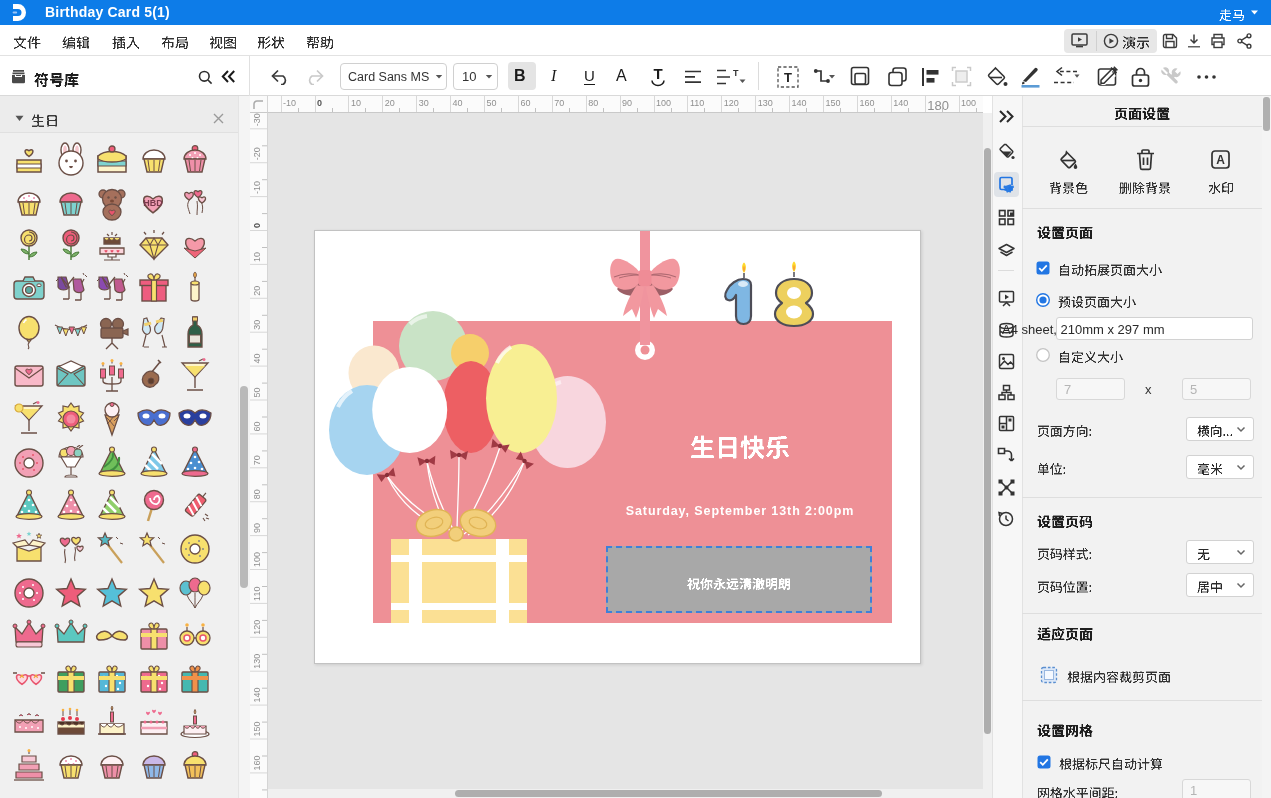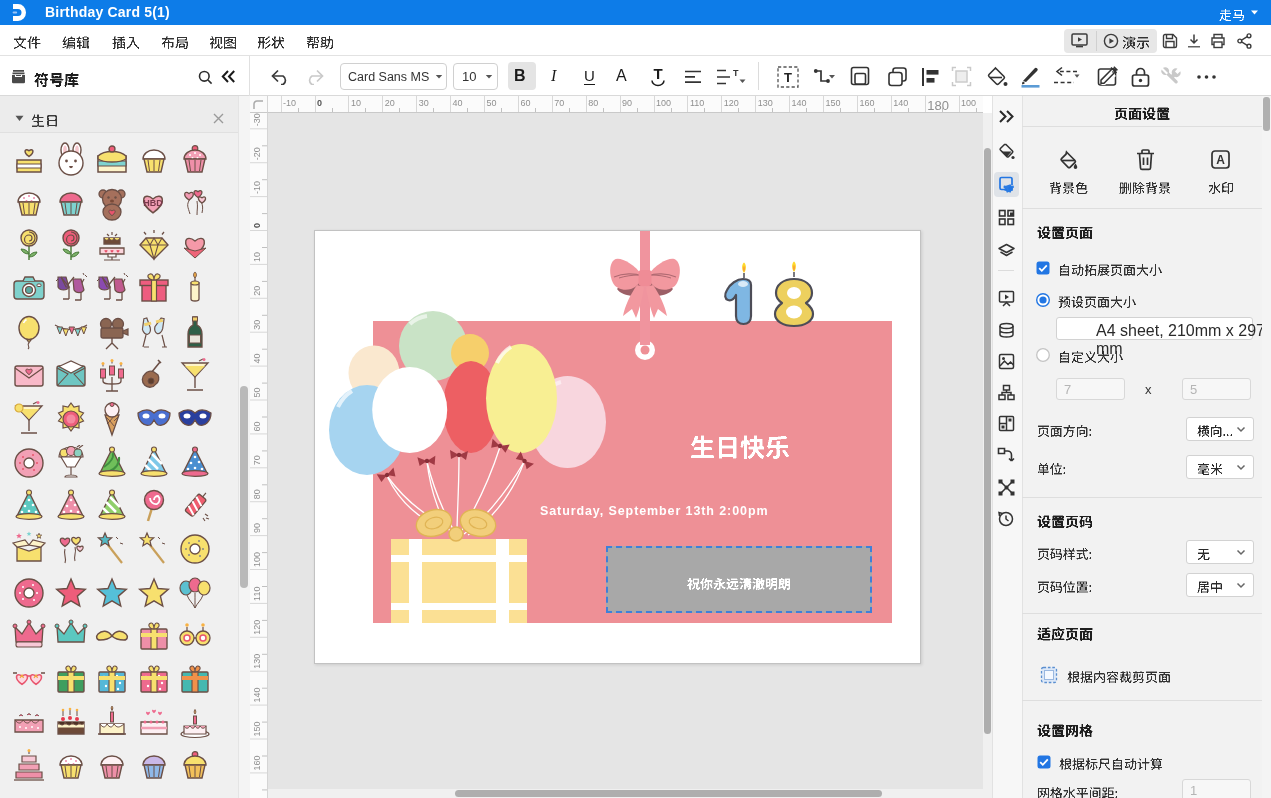--- a/index.html
+++ b/index.html
@@ -1150,21 +1150,21 @@
 <rect x="76" y="372" width="136" height="7" fill="#fff"></rect>
 <circle cx="141" cy="303" r="7" fill="#f2cf7b" stroke="#e0b455" stroke-width="1.5"></circle>
 </g>
       </svg>
       <div style="position:absolute;left:420.5px;top:314.0px;width:102px;height:33px">
         <svg width="102" height="33" viewBox="0 0 102 33" style="display:block">
           <path d="M6 9h3v1h-3zM12 9h3v1h-3zM55 9h3v1h-3zM65 9h3v1h-3zM92 9h5v1h-5zM6 10h3v1h-3zM12 10h3v1h-3zM30 10h17v1h-17zM55 10h3v1h-3zM65 10h3v1h-3zM80 10h18v1h-18zM5 11h4v1h-4zM12 11h3v1h-3zM30 11h17v1h-17zM55 11h3v1h-3zM65 11h3v1h-3zM80 11h17v1h-17zM5 12h3v1h-3zM12 12h3v1h-3zM30 12h17v1h-17zM55 12h3v1h-3zM61 12h12v1h-12zM80 12h8v1h-8zM5 13h18v1h-18zM30 13h3v1h-3zM44 13h3v1h-3zM55 13h4v1h-4zM61 13h12v1h-12zM80 13h3v1h-3zM4 14h20v1h-20zM30 14h3v1h-3zM44 14h3v1h-3zM53 14h7v1h-7zM61 14h12v1h-12zM80 14h3v1h-3zM88 14h3v1h-3zM4 15h19v1h-19zM30 15h3v1h-3zM44 15h3v1h-3zM52 15h8v1h-8zM65 15h3v1h-3zM71 15h2v1h-2zM79 15h3v1h-3zM88 15h3v1h-3zM3 16h3v1h-3zM12 16h3v1h-3zM30 16h3v1h-3zM44 16h3v1h-3zM52 16h9v1h-9zM65 16h3v1h-3zM71 16h2v1h-2zM79 16h3v1h-3zM88 16h3v1h-3zM2 17h4v1h-4zM12 17h3v1h-3zM30 17h3v1h-3zM44 17h3v1h-3zM52 17h2v1h-2zM55 17h3v1h-3zM59 17h2v1h-2zM65 17h3v1h-3zM71 17h2v1h-2zM79 17h3v1h-3zM88 17h2v1h-2zM3 18h2v1h-2zM12 18h3v1h-3zM30 18h3v1h-3zM44 18h3v1h-3zM52 18h2v1h-2zM55 18h3v1h-3zM65 18h3v1h-3zM71 18h2v1h-2zM79 18h20v1h-20zM12 19h3v1h-3zM30 19h17v1h-17zM52 19h2v1h-2zM55 19h3v1h-3zM65 19h3v1h-3zM70 19h4v1h-4zM78 19h21v1h-21zM6 20h16v1h-16zM30 20h17v1h-17zM55 20h3v1h-3zM60 20h15v1h-15zM79 20h20v1h-20zM5 21h18v1h-18zM30 21h3v1h-3zM44 21h3v1h-3zM55 21h3v1h-3zM60 21h15v1h-15zM87 21h4v1h-4zM5 22h18v1h-18zM30 22h3v1h-3zM44 22h3v1h-3zM55 22h3v1h-3zM64 22h5v1h-5zM88 22h2v1h-2zM12 23h3v1h-3zM30 23h3v1h-3zM44 23h3v1h-3zM55 23h3v1h-3zM64 23h5v1h-5zM81 23h3v1h-3zM88 23h3v1h-3zM94 23h2v1h-2zM12 24h3v1h-3zM30 24h3v1h-3zM44 24h3v1h-3zM55 24h3v1h-3zM64 24h6v1h-6zM80 24h4v1h-4zM88 24h3v1h-3zM94 24h3v1h-3zM12 25h3v1h-3zM30 25h3v1h-3zM44 25h3v1h-3zM55 25h3v1h-3zM63 25h3v1h-3zM67 25h4v1h-4zM80 25h3v1h-3zM88 25h3v1h-3zM94 25h4v1h-4zM12 26h3v1h-3zM30 26h3v1h-3zM44 26h3v1h-3zM55 26h3v1h-3zM63 26h3v1h-3zM68 26h4v1h-4zM79 26h3v1h-3zM88 26h3v1h-3zM95 26h3v1h-3zM12 27h3v1h-3zM30 27h17v1h-17zM55 27h3v1h-3zM62 27h3v1h-3zM69 27h4v1h-4zM78 27h4v1h-4zM88 27h3v1h-3zM96 27h3v1h-3zM3 28h21v1h-21zM30 28h17v1h-17zM55 28h3v1h-3zM61 28h4v1h-4zM69 28h5v1h-5zM77 28h4v1h-4zM87 28h4v1h-4zM96 28h4v1h-4zM2 29h23v1h-23zM30 29h17v1h-17zM55 29h3v1h-3zM59 29h5v1h-5zM70 29h5v1h-5zM78 29h2v1h-2zM84 29h6v1h-6zM97 29h2v1h-2zM2 30h23v1h-23zM30 30h3v1h-3zM44 30h3v1h-3zM55 30h3v1h-3zM59 30h4v1h-4zM71 30h3v1h-3zM84 30h6v1h-6zM55 31h3v1h-3zM60 31h1v1h-1zM73 31h1v1h-1zM85 31h3v1h-3z" fill="#ffffff"></path>
           <path d="M12 8h3v1h-3zM55 8h3v1h-3zM65 8h3v1h-3zM89 9h3v1h-3zM5 10h1v1h-1zM47 11h1v1h-1zM97 11h1v1h-1zM8 12h1v1h-1zM47 12h1v1h-1zM73 12h1v1h-1zM88 12h4v1h-4zM4 13h1v1h-1zM23 13h1v1h-1zM47 13h1v1h-1zM53 13h2v1h-2zM59 13h2v1h-2zM73 13h1v1h-1zM79 13h1v1h-1zM47 14h1v1h-1zM52 14h1v1h-1zM60 14h1v1h-1zM73 14h1v1h-1zM79 14h1v1h-1zM87 14h1v1h-1zM3 15h1v1h-1zM23 15h1v1h-1zM47 15h1v1h-1zM60 15h1v1h-1zM70 15h1v1h-1zM73 15h1v1h-1zM82 15h1v1h-1zM87 15h1v1h-1zM6 16h1v1h-1zM47 16h1v1h-1zM70 16h1v1h-1zM73 16h1v1h-1zM82 16h1v1h-1zM87 16h1v1h-1zM47 17h1v1h-1zM54 17h1v1h-1zM58 17h1v1h-1zM70 17h1v1h-1zM73 17h1v1h-1zM87 17h1v1h-1zM90 17h1v1h-1zM33 18h11v1h-11zM47 18h1v1h-1zM54 18h1v1h-1zM70 18h1v1h-1zM73 18h1v1h-1zM78 18h1v1h-1zM4 19h1v1h-1zM47 19h1v1h-1zM51 19h1v1h-1zM60 19h5v1h-5zM68 19h2v1h-2zM74 19h1v1h-1zM5 20h1v1h-1zM22 20h1v1h-1zM47 20h1v1h-1zM52 20h2v1h-2zM59 20h1v1h-1zM33 21h11v1h-11zM47 21h1v1h-1zM59 21h1v1h-1zM79 21h2v1h-2zM47 22h1v1h-1zM60 22h4v1h-4zM69 22h6v1h-6zM87 22h1v1h-1zM90 22h1v1h-1zM15 23h1v1h-1zM47 23h1v1h-1zM69 23h1v1h-1zM87 23h1v1h-1zM93 23h1v1h-1zM96 23h1v1h-1zM47 24h1v1h-1zM87 24h1v1h-1zM93 24h1v1h-1zM47 25h1v1h-1zM66 25h1v1h-1zM79 25h1v1h-1zM87 25h1v1h-1zM47 26h1v1h-1zM62 26h1v1h-1zM78 26h1v1h-1zM82 26h1v1h-1zM87 26h1v1h-1zM98 26h1v1h-1zM47 27h1v1h-1zM61 27h1v1h-1zM65 27h1v1h-1zM68 27h1v1h-1zM87 27h1v1h-1zM95 27h1v1h-1zM2 28h1v1h-1zM24 28h1v1h-1zM47 28h1v1h-1zM60 28h1v1h-1zM74 28h1v1h-1zM47 29h1v1h-1zM90 29h1v1h-1zM99 29h1v1h-1zM47 30h1v1h-1zM74 30h1v1h-1zM30 31h3v1h-3zM44 31h3v1h-3zM61 31h1v1h-1zM72 31h1v1h-1zM84 31h1v1h-1zM88 31h1v1h-1z" fill="#ffffff" fill-opacity="0.45"></path>
         </svg>
       </div>
-      <div class="abs" style="left:272px;top:391px;width:400px;text-align:left;font-size:12.5px;font-weight:bold;letter-spacing:0.9px;color:#fff">Saturday, September 13th 2:00pm</div>
+      <div class="abs" style="left:272px;top:391px;width:400px;text-align:center;font-size:12.5px;font-weight:bold;letter-spacing:0.9px;color:#fff">Saturday, September 13th 2:00pm</div>
       <div class="abs" style="left:337.5px;top:433.0px;width:266px;height:67px;background:#a8a8a8;border:2px dashed #3f80d8"></div>
       <div style="position:absolute;left:417.5px;top:459.5px;width:106px;height:18px">
         <svg width="106" height="18" viewBox="0 0 106 18" style="display:block">
           <path d="M3 5h2v1h-2zM17 5h1v1h-1zM20 5h1v1h-1zM31 5h2v1h-2zM54 5h2v1h-2zM60 5h2v1h-2zM67 5h2v1h-2zM71 5h2v1h-2zM75 5h1v1h-1zM86 5h5v1h-5zM95 5h1v1h-1zM3 6h2v1h-2zM7 6h6v1h-6zM16 6h2v1h-2zM19 6h2v1h-2zM32 6h4v1h-4zM41 6h2v1h-2zM45 6h6v1h-6zM55 6h2v1h-2zM58 6h7v1h-7zM68 6h6v1h-6zM75 6h1v1h-1zM80 6h4v1h-4zM85 6h6v1h-6zM93 6h5v1h-5zM99 6h5v1h-5zM2 7h4v1h-4zM7 7h1v1h-1zM12 7h1v1h-1zM16 7h1v1h-1zM19 7h7v1h-7zM33 7h2v1h-2zM42 7h2v1h-2zM58 7h6v1h-6zM70 7h2v1h-2zM73 7h1v1h-1zM75 7h3v1h-3zM80 7h1v1h-1zM83 7h1v1h-1zM85 7h2v1h-2zM90 7h1v1h-1zM93 7h2v1h-2zM97 7h1v1h-1zM99 7h2v1h-2zM103 7h1v1h-1zM2 8h1v1h-1zM4 8h2v1h-2zM7 8h1v1h-1zM12 8h1v1h-1zM15 8h2v1h-2zM19 8h7v1h-7zM30 8h4v1h-4zM45 8h7v1h-7zM58 8h7v1h-7zM70 8h8v1h-8zM80 8h1v1h-1zM83 8h1v1h-1zM86 8h5v1h-5zM93 8h5v1h-5zM99 8h5v1h-5zM4 9h1v1h-1zM7 9h1v1h-1zM11 9h2v1h-2zM14 9h3v1h-3zM18 9h2v1h-2zM22 9h1v1h-1zM25 9h1v1h-1zM33 9h2v1h-2zM37 9h2v1h-2zM41 9h2v1h-2zM44 9h8v1h-8zM54 9h2v1h-2zM57 9h8v1h-8zM67 9h2v1h-2zM70 9h2v1h-2zM73 9h3v1h-3zM77 9h1v1h-1zM80 9h4v1h-4zM86 9h5v1h-5zM93 9h2v1h-2zM97 9h1v1h-1zM99 9h5v1h-5zM3 10h2v1h-2zM7 10h6v1h-6zM15 10h2v1h-2zM22 10h1v1h-1zM28 10h4v1h-4zM33 10h5v1h-5zM41 10h3v1h-3zM46 10h1v1h-1zM49 10h1v1h-1zM59 10h5v1h-5zM70 10h8v1h-8zM80 10h1v1h-1zM83 10h1v1h-1zM85 10h2v1h-2zM90 10h1v1h-1zM93 10h5v1h-5zM99 10h2v1h-2zM103 10h1v1h-1zM2 11h4v1h-4zM8 11h1v1h-1zM10 11h2v1h-2zM16 11h1v1h-1zM19 11h2v1h-2zM22 11h1v1h-1zM24 11h1v1h-1zM30 11h2v1h-2zM33 11h3v1h-3zM42 11h2v1h-2zM46 11h1v1h-1zM49 11h1v1h-1zM58 11h7v1h-7zM70 11h4v1h-4zM75 11h3v1h-3zM80 11h1v1h-1zM83 11h1v1h-1zM85 11h6v1h-6zM93 11h4v1h-4zM99 11h5v1h-5zM1 12h4v1h-4zM8 12h1v1h-1zM10 12h2v1h-2zM16 12h1v1h-1zM19 12h1v1h-1zM22 12h1v1h-1zM24 12h2v1h-2zM30 12h1v1h-1zM33 12h3v1h-3zM42 12h1v1h-1zM45 12h2v1h-2zM49 12h1v1h-1zM51 12h1v1h-1zM56 12h1v1h-1zM58 12h4v1h-4zM63 12h2v1h-2zM68 12h1v1h-1zM70 12h4v1h-4zM75 12h2v1h-2zM80 12h4v1h-4zM85 12h6v1h-6zM93 12h1v1h-1zM96 12h1v1h-1zM99 12h5v1h-5zM3 13h2v1h-2zM8 13h1v1h-1zM10 13h2v1h-2zM16 13h1v1h-1zM19 13h1v1h-1zM22 13h1v1h-1zM25 13h1v1h-1zM29 13h2v1h-2zM33 13h1v1h-1zM36 13h1v1h-1zM42 13h4v1h-4zM49 13h3v1h-3zM55 13h2v1h-2zM58 13h2v1h-2zM61 13h4v1h-4zM68 13h1v1h-1zM70 13h4v1h-4zM76 13h1v1h-1zM80 13h2v1h-2zM85 13h1v1h-1zM90 13h1v1h-1zM93 13h1v1h-1zM96 13h2v1h-2zM99 13h1v1h-1zM103 13h1v1h-1zM3 14h2v1h-2zM7 14h2v1h-2zM10 14h1v1h-1zM13 14h1v1h-1zM16 14h1v1h-1zM18 14h2v1h-2zM22 14h1v1h-1zM25 14h1v1h-1zM28 14h2v1h-2zM33 14h1v1h-1zM36 14h3v1h-3zM42 14h3v1h-3zM55 14h1v1h-1zM58 14h2v1h-2zM63 14h2v1h-2zM67 14h2v1h-2zM70 14h4v1h-4zM75 14h2v1h-2zM84 14h2v1h-2zM90 14h1v1h-1zM93 14h7v1h-7zM103 14h1v1h-1zM3 15h2v1h-2zM6 15h2v1h-2zM10 15h4v1h-4zM16 15h1v1h-1zM21 15h2v1h-2zM28 15h1v1h-1zM31 15h3v1h-3zM38 15h1v1h-1zM41 15h1v1h-1zM44 15h8v1h-8zM54 15h2v1h-2zM58 15h2v1h-2zM62 15h3v1h-3zM67 15h1v1h-1zM70 15h1v1h-1zM73 15h3v1h-3zM77 15h1v1h-1zM83 15h2v1h-2zM88 15h3v1h-3zM93 15h1v1h-1zM97 15h2v1h-2zM101 15h3v1h-3zM4 16h1v1h-1zM11 16h2v1h-2zM16 16h1v1h-1zM21 16h1v1h-1zM31 16h2v1h-2zM47 16h2v1h-2zM62 16h1v1h-1zM70 16h1v1h-1zM72 16h1v1h-1zM88 16h2v1h-2zM98 16h1v1h-1zM101 16h2v1h-2z" fill="#ffffff"></path>
           <path d="M7 5h6v1h-6zM33 5h1v1h-1zM41 5h1v1h-1zM45 5h6v1h-6zM56 5h4v1h-4zM62 5h3v1h-3zM76 5h1v1h-1zM80 5h4v1h-4zM85 5h1v1h-1zM96 5h1v1h-1zM99 5h5v1h-5zM31 6h1v1h-1zM43 6h1v1h-1zM51 6h1v1h-1zM54 6h1v1h-1zM57 6h1v1h-1zM67 6h1v1h-1zM74 6h1v1h-1zM76 6h1v1h-1zM84 6h1v1h-1zM98 6h1v1h-1zM1 7h1v1h-1zM6 7h1v1h-1zM11 7h1v1h-1zM17 7h1v1h-1zM26 7h1v1h-1zM29 7h4v1h-4zM35 7h1v1h-1zM64 7h1v1h-1zM72 7h1v1h-1zM74 7h1v1h-1zM78 7h1v1h-1zM81 7h1v1h-1zM84 7h1v1h-1zM95 7h2v1h-2zM98 7h1v1h-1zM102 7h1v1h-1zM3 8h1v1h-1zM6 8h1v1h-1zM11 8h1v1h-1zM18 8h1v1h-1zM26 8h1v1h-1zM29 8h1v1h-1zM34 8h1v1h-1zM44 8h1v1h-1zM54 8h1v1h-1zM57 8h1v1h-1zM67 8h1v1h-1zM78 8h1v1h-1zM81 8h1v1h-1zM84 8h2v1h-2zM98 8h1v1h-1zM5 9h1v1h-1zM8 9h3v1h-3zM17 9h1v1h-1zM21 9h1v1h-1zM36 9h1v1h-1zM40 9h1v1h-1zM43 9h1v1h-1zM53 9h1v1h-1zM56 9h1v1h-1zM65 9h2v1h-2zM69 9h1v1h-1zM72 9h1v1h-1zM76 9h1v1h-1zM84 9h2v1h-2zM95 9h2v1h-2zM98 9h1v1h-1zM5 10h1v1h-1zM14 10h1v1h-1zM17 10h1v1h-1zM19 10h1v1h-1zM21 10h1v1h-1zM24 10h2v1h-2zM27 10h1v1h-1zM32 10h1v1h-1zM40 10h1v1h-1zM47 10h2v1h-2zM55 10h1v1h-1zM58 10h1v1h-1zM64 10h1v1h-1zM68 10h1v1h-1zM81 10h1v1h-1zM84 10h1v1h-1zM98 10h1v1h-1zM102 10h1v1h-1zM6 11h1v1h-1zM9 11h1v1h-1zM17 11h1v1h-1zM21 11h1v1h-1zM23 11h1v1h-1zM25 11h1v1h-1zM28 11h2v1h-2zM36 11h1v1h-1zM45 11h1v1h-1zM48 11h1v1h-1zM81 11h1v1h-1zM84 11h1v1h-1zM97 11h1v1h-1zM5 12h2v1h-2zM17 12h1v1h-1zM20 12h2v1h-2zM29 12h1v1h-1zM31 12h1v1h-1zM36 12h1v1h-1zM43 12h1v1h-1zM48 12h1v1h-1zM52 12h1v1h-1zM55 12h1v1h-1zM62 12h1v1h-1zM69 12h1v1h-1zM77 12h1v1h-1zM84 12h1v1h-1zM94 12h1v1h-1zM97 12h1v1h-1zM7 13h1v1h-1zM18 13h1v1h-1zM21 13h1v1h-1zM24 13h1v1h-1zM34 13h2v1h-2zM37 13h1v1h-1zM48 13h1v1h-1zM60 13h1v1h-1zM67 13h1v1h-1zM69 13h1v1h-1zM75 13h1v1h-1zM82 13h3v1h-3zM86 13h1v1h-1zM94 13h2v1h-2zM98 13h1v1h-1zM102 13h1v1h-1zM11 14h2v1h-2zM17 14h1v1h-1zM21 14h1v1h-1zM26 14h1v1h-1zM34 14h1v1h-1zM39 14h1v1h-1zM41 14h1v1h-1zM50 14h1v1h-1zM54 14h1v1h-1zM60 14h3v1h-3zM77 14h1v1h-1zM80 14h1v1h-1zM92 14h1v1h-1zM102 14h1v1h-1zM17 15h1v1h-1zM20 15h1v1h-1zM29 15h1v1h-1zM34 15h1v1h-1zM37 15h1v1h-1zM40 15h1v1h-1zM42 15h2v1h-2zM52 15h1v1h-1zM68 15h1v1h-1zM71 15h2v1h-2zM76 15h1v1h-1zM78 15h1v1h-1zM85 15h1v1h-1zM92 15h1v1h-1zM94 15h1v1h-1zM99 15h1v1h-1zM3 16h1v1h-1zM6 16h1v1h-1zM20 16h1v1h-1zM22 16h1v1h-1zM33 16h1v1h-1zM41 16h1v1h-1zM45 16h2v1h-2zM49 16h3v1h-3zM58 16h2v1h-2zM63 16h1v1h-1zM67 16h1v1h-1zM71 16h1v1h-1zM73 16h2v1h-2zM77 16h1v1h-1zM83 16h2v1h-2zM90 16h1v1h-1zM97 16h1v1h-1zM103 16h1v1h-1z" fill="#ffffff" fill-opacity="0.45"></path>
         </svg>
       </div>
     </div>
     <div class="abs" style="left:983px;top:113px;width:9px;height:685px;background:#f0f0f0"></div>
     <div class="abs" style="left:984px;top:148px;width:7px;height:586px;background:#aeaeae;border-radius:3.5px"></div>
@@ -1311,21 +1311,21 @@
 <circle cx="7" cy="7" r="6.3" fill="#fff" stroke="#2276e3" stroke-width="1.4"></circle>
 <circle cx="7" cy="7" r="3.6" fill="#2276e3"></circle>
 </svg>
     <div style="position:absolute;left:1057px;top:291.0px;width:80px;height:18px">
       <svg width="80" height="18" viewBox="0 0 80 18" style="display:block">
         <path d="M21 5h3v1h-3zM59 5h1v1h-1zM72 5h1v1h-1zM5 6h1v1h-1zM9 6h2v1h-2zM16 6h2v1h-2zM20 6h2v1h-2zM23 6h2v1h-2zM28 6h11v1h-11zM41 6h11v1h-11zM59 6h1v1h-1zM72 6h1v1h-1zM5 7h1v1h-1zM9 7h2v1h-2zM20 7h1v1h-1zM33 7h1v1h-1zM46 7h1v1h-1zM59 7h1v1h-1zM72 7h1v1h-1zM3 8h2v1h-2zM8 8h5v1h-5zM20 8h1v1h-1zM24 8h1v1h-1zM29 8h9v1h-9zM42 8h9v1h-9zM59 8h1v1h-1zM72 8h1v1h-1zM4 9h2v1h-2zM7 9h1v1h-1zM12 9h1v1h-1zM15 9h2v1h-2zM19 9h1v1h-1zM24 9h2v1h-2zM29 9h1v1h-1zM37 9h1v1h-1zM41 9h1v1h-1zM44 9h1v1h-1zM48 9h1v1h-1zM50 9h2v1h-2zM54 9h11v1h-11zM68 9h1v1h-1zM72 9h1v1h-1zM76 9h1v1h-1zM2 10h6v1h-6zM10 10h1v1h-1zM12 10h1v1h-1zM16 10h1v1h-1zM29 10h1v1h-1zM33 10h1v1h-1zM37 10h1v1h-1zM41 10h1v1h-1zM44 10h1v1h-1zM48 10h1v1h-1zM51 10h1v1h-1zM59 10h1v1h-1zM68 10h1v1h-1zM72 10h1v1h-1zM76 10h1v1h-1zM10 11h1v1h-1zM12 11h1v1h-1zM16 11h1v1h-1zM19 11h6v1h-6zM29 11h1v1h-1zM33 11h1v1h-1zM37 11h1v1h-1zM41 11h1v1h-1zM44 11h2v1h-2zM47 11h2v1h-2zM51 11h1v1h-1zM58 11h1v1h-1zM60 11h1v1h-1zM68 11h1v1h-1zM72 11h1v1h-1zM77 11h1v1h-1zM4 12h1v1h-1zM10 12h1v1h-1zM12 12h1v1h-1zM16 12h1v1h-1zM20 12h1v1h-1zM24 12h1v1h-1zM29 12h1v1h-1zM33 12h1v1h-1zM37 12h1v1h-1zM41 12h1v1h-1zM44 12h1v1h-1zM48 12h1v1h-1zM51 12h1v1h-1zM58 12h1v1h-1zM60 12h2v1h-2zM67 12h1v1h-1zM72 12h1v1h-1zM77 12h1v1h-1zM4 13h1v1h-1zM12 13h1v1h-1zM16 13h1v1h-1zM21 13h1v1h-1zM23 13h1v1h-1zM29 13h1v1h-1zM33 13h1v1h-1zM37 13h1v1h-1zM41 13h1v1h-1zM44 13h5v1h-5zM51 13h1v1h-1zM57 13h1v1h-1zM61 13h1v1h-1zM67 13h1v1h-1zM72 13h1v1h-1zM77 13h2v1h-2zM4 14h1v1h-1zM9 14h1v1h-1zM11 14h1v1h-1zM16 14h3v1h-3zM21 14h3v1h-3zM32 14h1v1h-1zM35 14h1v1h-1zM41 14h1v1h-1zM44 14h1v1h-1zM48 14h1v1h-1zM51 14h1v1h-1zM56 14h1v1h-1zM62 14h1v1h-1zM72 14h1v1h-1zM3 15h2v1h-2zM8 15h1v1h-1zM11 15h2v1h-2zM16 15h2v1h-2zM20 15h2v1h-2zM23 15h2v1h-2zM30 15h2v1h-2zM36 15h2v1h-2zM41 15h11v1h-11zM55 15h1v1h-1zM63 15h2v1h-2zM72 15h1v1h-1zM2 16h2v1h-2zM19 16h1v1h-1zM25 16h1v1h-1zM28 16h2v1h-2zM38 16h1v1h-1zM54 16h1v1h-1zM64 16h1v1h-1zM70 16h2v1h-2z" fill="#333333"></path>
         <path d="M2 5h4v1h-4zM7 5h6v1h-6zM16 5h1v1h-1zM20 5h1v1h-1zM24 5h1v1h-1zM28 5h11v1h-11zM2 6h3v1h-3zM6 6h3v1h-3zM11 6h2v1h-2zM22 6h1v1h-1zM2 7h1v1h-1zM4 7h1v1h-1zM17 7h1v1h-1zM21 7h1v1h-1zM23 7h2v1h-2zM32 7h1v1h-1zM45 7h1v1h-1zM2 8h1v1h-1zM7 8h1v1h-1zM23 8h1v1h-1zM41 8h1v1h-1zM51 8h1v1h-1zM54 8h5v1h-5zM60 8h5v1h-5zM68 8h2v1h-2zM75 8h2v1h-2zM3 9h1v1h-1zM8 9h1v1h-1zM14 9h1v1h-1zM17 9h1v1h-1zM20 9h1v1h-1zM30 9h1v1h-1zM36 9h1v1h-1zM42 9h2v1h-2zM45 9h1v1h-1zM47 9h1v1h-1zM49 9h1v1h-1zM69 9h1v1h-1zM75 9h1v1h-1zM1 10h1v1h-1zM8 10h2v1h-2zM17 10h1v1h-1zM19 10h6v1h-6zM42 10h1v1h-1zM45 10h3v1h-3zM50 10h1v1h-1zM58 10h1v1h-1zM60 10h1v1h-1zM77 10h1v1h-1zM3 11h7v1h-7zM17 11h1v1h-1zM25 11h1v1h-1zM30 11h1v1h-1zM42 11h1v1h-1zM46 11h1v1h-1zM50 11h1v1h-1zM59 11h1v1h-1zM67 11h1v1h-1zM76 11h1v1h-1zM3 12h1v1h-1zM5 12h1v1h-1zM7 12h3v1h-3zM17 12h1v1h-1zM30 12h1v1h-1zM42 12h1v1h-1zM50 12h1v1h-1zM57 12h1v1h-1zM68 12h1v1h-1zM78 12h1v1h-1zM3 13h1v1h-1zM7 13h4v1h-4zM17 13h1v1h-1zM20 13h1v1h-1zM24 13h1v1h-1zM30 13h1v1h-1zM32 13h1v1h-1zM42 13h1v1h-1zM50 13h1v1h-1zM62 13h1v1h-1zM66 13h1v1h-1zM3 14h1v1h-1zM10 14h1v1h-1zM31 14h1v1h-1zM34 14h1v1h-1zM36 14h1v1h-1zM42 14h1v1h-1zM50 14h1v1h-1zM57 14h1v1h-1zM61 14h1v1h-1zM63 14h1v1h-1zM7 15h1v1h-1zM19 15h1v1h-1zM22 15h1v1h-1zM25 15h1v1h-1zM29 15h1v1h-1zM32 15h1v1h-1zM38 15h1v1h-1zM54 15h1v1h-1zM56 15h1v1h-1zM62 15h1v1h-1zM71 15h1v1h-1zM6 16h2v1h-2zM12 16h1v1h-1zM16 16h1v1h-1zM20 16h1v1h-1zM24 16h1v1h-1zM30 16h1v1h-1zM37 16h1v1h-1zM41 16h3v1h-3zM45 16h2v1h-2zM49 16h3v1h-3zM72 16h1v1h-1z" fill="#333333" fill-opacity="0.45"></path>
       </svg>
     </div>
     <div class="abs" style="left:1056px;top:317px;width:197px;height:23px;background:#fff;border:1px solid #d2d2d2;border-radius:3px"></div>
-    <div class="abs" style="left:1096px;top:322px;font-size:16px;color:#2a2a2a">A4 sheet, 210mm x 297 mm</div>
+    <div class="abs" style="left:1002px;top:322px;font-size:13px;color:#2a2a2a">A4 sheet, 210mm x 297 mm</div>
     <svg class="abs" style="left:1036px;top:348px" width="14" height="14" viewBox="0 0 14 14">
 <circle cx="7" cy="7" r="6.3" fill="#fff" stroke="#c4c4c4" stroke-width="1.3"></circle>
 </svg>
     <div style="position:absolute;left:1057px;top:346.0px;width:67px;height:18px">
       <svg width="67" height="18" viewBox="0 0 67 18" style="display:block">
         <path d="M7 5h1v1h-1zM20 5h1v1h-1zM46 5h1v1h-1zM59 5h1v1h-1zM6 6h2v1h-2zM20 6h1v1h-1zM33 6h1v1h-1zM37 6h1v1h-1zM46 6h1v1h-1zM59 6h1v1h-1zM3 7h9v1h-9zM15 7h2v1h-2zM24 7h2v1h-2zM29 7h1v1h-1zM33 7h1v1h-1zM37 7h1v1h-1zM46 7h1v1h-1zM59 7h1v1h-1zM3 8h1v1h-1zM11 8h1v1h-1zM15 8h1v1h-1zM25 8h1v1h-1zM30 8h1v1h-1zM36 8h1v1h-1zM46 8h1v1h-1zM59 8h1v1h-1zM3 9h2v1h-2zM11 9h1v1h-1zM17 9h7v1h-7zM30 9h1v1h-1zM36 9h1v1h-1zM41 9h11v1h-11zM55 9h1v1h-1zM59 9h1v1h-1zM63 9h1v1h-1zM3 10h2v1h-2zM11 10h1v1h-1zM20 10h1v1h-1zM31 10h1v1h-1zM35 10h1v1h-1zM46 10h1v1h-1zM55 10h1v1h-1zM59 10h1v1h-1zM63 10h1v1h-1zM3 11h1v1h-1zM11 11h1v1h-1zM17 11h1v1h-1zM20 11h1v1h-1zM31 11h2v1h-2zM34 11h2v1h-2zM45 11h1v1h-1zM47 11h1v1h-1zM55 11h1v1h-1zM59 11h1v1h-1zM64 11h1v1h-1zM3 12h2v1h-2zM6 12h3v1h-3zM10 12h2v1h-2zM17 12h1v1h-1zM20 12h5v1h-5zM32 12h3v1h-3zM45 12h1v1h-1zM47 12h2v1h-2zM54 12h1v1h-1zM59 12h1v1h-1zM64 12h1v1h-1zM3 13h1v1h-1zM11 13h1v1h-1zM16 13h2v1h-2zM20 13h1v1h-1zM32 13h3v1h-3zM44 13h1v1h-1zM48 13h1v1h-1zM54 13h1v1h-1zM59 13h1v1h-1zM64 13h2v1h-2zM3 14h1v1h-1zM11 14h1v1h-1zM16 14h3v1h-3zM20 14h1v1h-1zM31 14h1v1h-1zM35 14h1v1h-1zM43 14h1v1h-1zM49 14h1v1h-1zM59 14h1v1h-1zM3 15h9v1h-9zM15 15h1v1h-1zM18 15h3v1h-3zM29 15h2v1h-2zM36 15h2v1h-2zM42 15h1v1h-1zM50 15h2v1h-2zM59 15h1v1h-1zM3 16h1v1h-1zM11 16h1v1h-1zM15 16h1v1h-1zM21 16h5v1h-5zM28 16h1v1h-1zM38 16h1v1h-1zM41 16h1v1h-1zM51 16h1v1h-1zM57 16h2v1h-2z" fill="#333333"></path>
         <path d="M32 5h2v1h-2zM15 6h5v1h-5zM21 6h5v1h-5zM17 7h7v1h-7zM34 7h1v1h-1zM36 7h1v1h-1zM29 8h1v1h-1zM37 8h1v1h-1zM41 8h5v1h-5zM47 8h5v1h-5zM55 8h2v1h-2zM62 8h2v1h-2zM5 9h6v1h-6zM24 9h1v1h-1zM31 9h1v1h-1zM35 9h1v1h-1zM56 9h1v1h-1zM62 9h1v1h-1zM5 10h6v1h-6zM30 10h1v1h-1zM36 10h1v1h-1zM45 10h1v1h-1zM47 10h1v1h-1zM64 10h1v1h-1zM46 11h1v1h-1zM54 11h1v1h-1zM63 11h1v1h-1zM5 12h1v1h-1zM9 12h1v1h-1zM16 12h1v1h-1zM44 12h1v1h-1zM55 12h1v1h-1zM65 12h1v1h-1zM4 13h7v1h-7zM49 13h1v1h-1zM53 13h1v1h-1zM30 14h1v1h-1zM32 14h1v1h-1zM34 14h1v1h-1zM36 14h1v1h-1zM44 14h1v1h-1zM48 14h1v1h-1zM50 14h1v1h-1zM16 15h1v1h-1zM21 15h1v1h-1zM28 15h1v1h-1zM38 15h1v1h-1zM41 15h1v1h-1zM43 15h1v1h-1zM49 15h1v1h-1zM58 15h1v1h-1zM4 16h7v1h-7zM20 16h1v1h-1zM37 16h1v1h-1zM59 16h1v1h-1z" fill="#333333" fill-opacity="0.45"></path>
       </svg>
     </div>
     <div class="abs" style="left:1056px;top:378px;width:69px;height:22px;background:#f7f7f7;border:1px solid #d8d8d8;border-radius:3px"></div>

